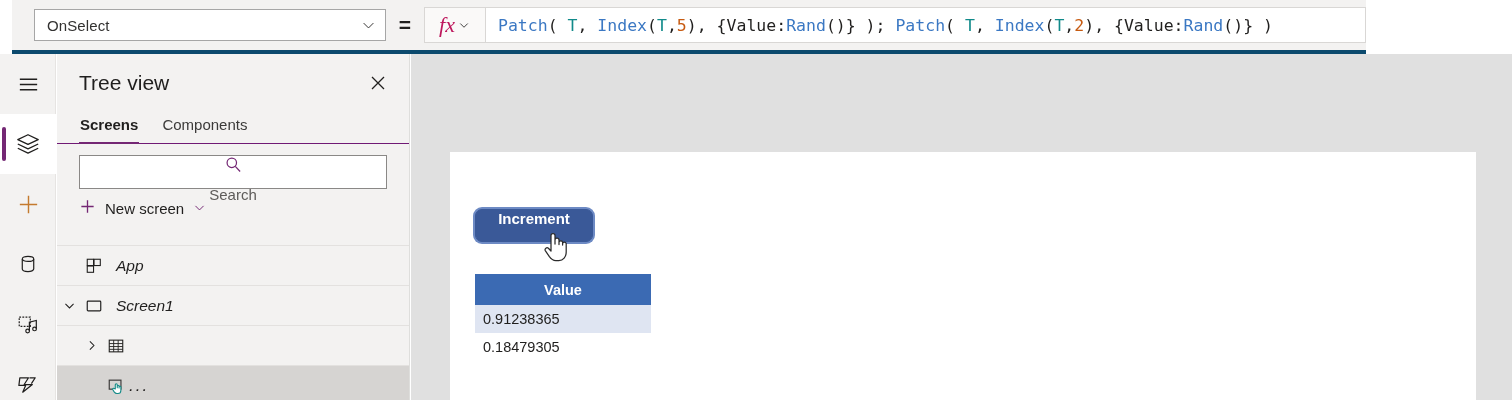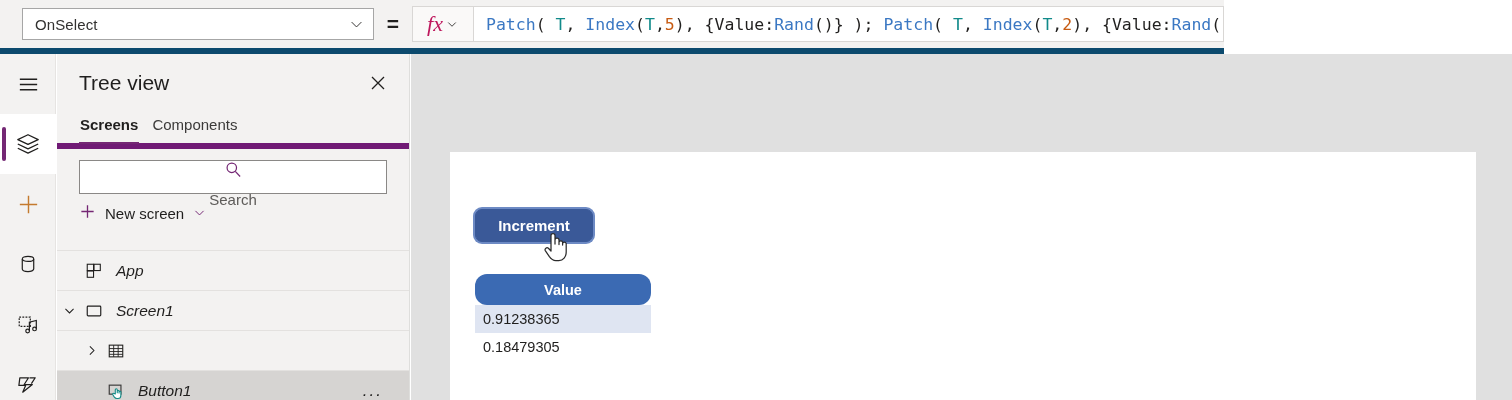--- a/index.html
+++ b/index.html
@@ -7,24 +7,24 @@
     width: 1512px; height: 400px;
     font-family: "Liberation Sans", sans-serif;
     background: #ffffff;
     overflow: hidden;
   }
 
   #app { position: relative; width: 1512px; height: 400px; }
 
   
   .topbar {
-    position: absolute; left: 0; top: 0;
-    width: 1224px; height: 54px;
+    position: absolute; left: 12px; top: 0;
+    width: 1354px; height: 54px;
     background: #f3f2f1;
-    border-bottom: 6px solid #0c4a6e;
+    border-bottom: 4px solid #0c4a6e;
     display: flex; align-items: center;
   }
   .prop-select {
     margin-left: 22px;
     width: 352px; height: 32px;
     background: #ffffff;
     border: 1px solid #a6a6a6;
     display: flex; align-items: center;
     padding: 0 10px 0 12px;
     cursor: pointer;
@@ -103,23 +103,23 @@
     overflow: hidden;
   }
   .tree-head {
     height: 58px; display: flex; align-items: center;
     padding: 0 20px 0 22px;
   }
   .tree-title { flex: 1; font-size: 21px; color: #201f1e; }
   .close-x { width: 22px; height: 22px; cursor: pointer; }
 
   .tabs {
-    display: flex; gap: 12px;
+    display: flex; gap: 22px;
     padding: 0 22px;
-    border-bottom: 6px solid #701a75;
+    border-bottom: 1px solid #701a75;
   }
   .tab {
     position: relative;
     padding: 4px 1px 10px;
     font-size: 15px; color: #3b3a39;
     cursor: pointer;
   }
   .tab.active { color: #201f1e; font-weight: 700; }
   .tab.active::after {
     content: ""; position: absolute;
@@ -172,40 +172,40 @@
     background: #ffffff;
   }
 
   .app-button {
     position: absolute; left: 25px; top: 57px;
     width: 118px; height: 33px;
     background: #3a5998;
     border: 1px solid #3a5998;
     border-radius: 7px;
     box-shadow: 0 0 0 2px #6d8ac4;
-    display: flex; align-items: center; justify-content: center;
+    display: flex; align-items: flex-start; justify-content: center;
     cursor: pointer;
   }
   .app-button .t {
     font-size: 15px; font-weight: 700; color: #ffffff;
   }
 
   .cursor-hand {
     position: absolute; left: 92px; top: 78px;
     width: 26px; height: 32px;
     pointer-events: none;
   }
 
   .datatable {
     position: absolute; left: 25px; top: 122px;
     width: 176px;
   }
   .dt-head {
     height: 31px; background: #3b6ab3;
-    display: flex; align-items: center; justify-content: center; border-radius: 12px;
+    display: flex; align-items: center; justify-content: center;
   }
   .dt-head .t { font-size: 14.5px; font-weight: 700; color: #ffffff; }
   .dt-row {
     height: 28px; display: flex; align-items: center;
     padding-left: 8px;
     font-size: 14.5px; color: #201f1e;
     cursor: pointer;
   }
   .dt-row.alt { background: #dfe5f2; }
 </style>
@@ -374,21 +374,20 @@
         </div>
         <div class="trow sel">
           <span style="width: 22px; flex: 0 0 auto;"></span>
           <span class="tw-caret"></span>
           <span class="tw-icon">
             <svg viewBox="0 0 20 20" width="18" height="18">
               <rect x="2.5" y="3.5" width="13" height="10" fill="none" stroke="#3b3a39" stroke-width="1.3"></rect>
               <path d="M9.2 13.4 V8.6 a1.1 1.1 0 0 1 2.2 0 V12 V10.4 a1 1 0 0 1 2 0 V12.2 V11.2 a1 1 0 0 1 2 0 V15 c0 2.1-1.4 3.4-3.2 3.4 h-1.2 c-1.5 0-2.2-.7-3-1.9 l-1.5-2.4 a1 1 0 0 1 1.6-1.2 Z" fill="#ffffff" stroke="#128a86" stroke-width="1.2" stroke-linejoin="round"></path>
             </svg>
           </span>
-          <span class="tw-label">Button1</span>
           <span class="tw-more">...</span>
         </div>
       </div>
   </div>
 
   <div class="stage">
     <div class="canvas">
 
       <div class="app-button">
         <span class="t">Increment</span>

